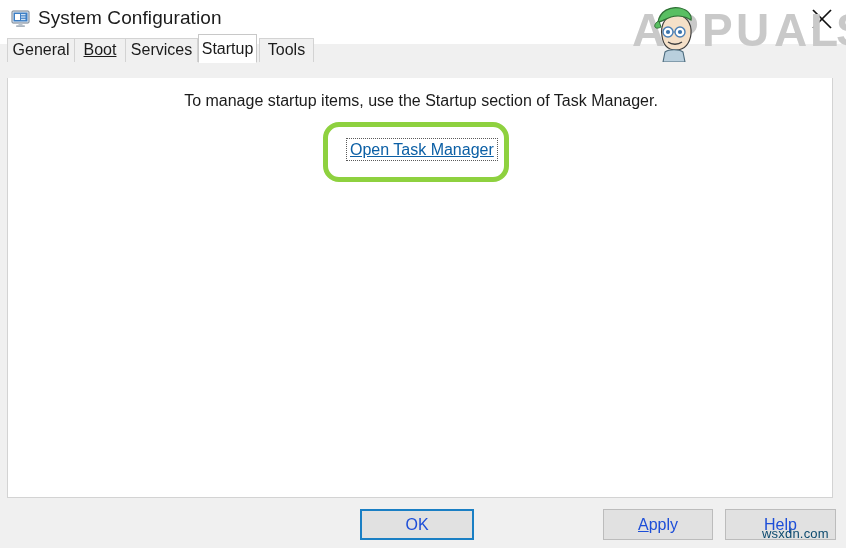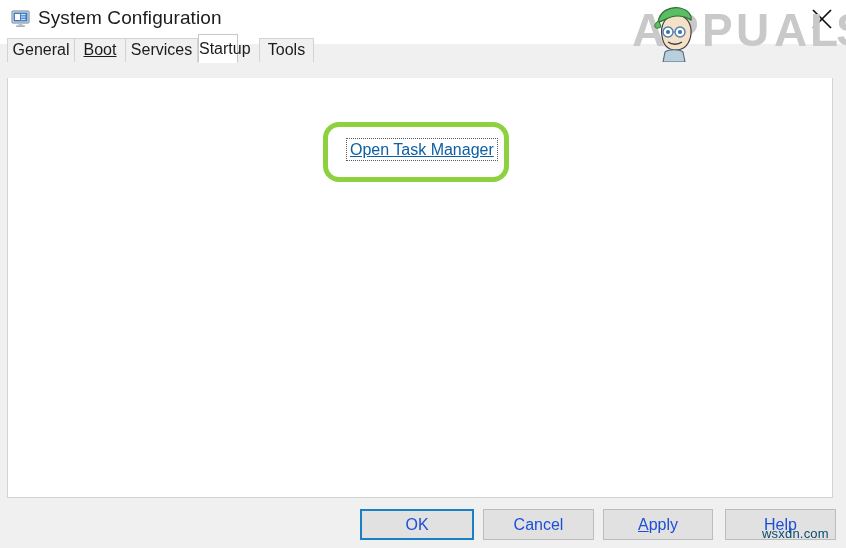--- a/index.html
+++ b/index.html
@@ -187,35 +187,35 @@
         <line x1="2" y1="2" x2="20" y2="20" stroke="#111111" stroke-width="1.7"></line>
         <line x1="20" y1="2" x2="2" y2="20" stroke="#111111" stroke-width="1.7"></line>
       </svg>
     </div>
   </div>
 
   <div class="tabstrip">
     <div class="tab" style="left:0px;width:68px;">General</div>
     <div class="tab" style="left:67px;width:52px;text-decoration:underline;">Boot</div>
     <div class="tab" style="left:118px;width:73px;">Services</div>
-    <div class="tab active" style="left:191px;width:40px;">Startup</div>
+    <div class="tab active" style="left:191px;width:59px;">Startup</div>
     <div class="tab" style="left:252px;width:55px;">Tools</div>
   </div>
 
   <div class="panel">
+    <div class="panel-notice">To manage startup items, use the Startup section of Task Manager.</div>
     <div class="link-wrap">
       <span class="link">Open Task Manager</span>
     </div>
   </div>
 
   <div class="annot"></div>
 
   <div class="btnrow">
     <div class="btn default" style="left:360px;top:509px;width:114px;">OK</div>
-    <div class="btn" style="left:483px;top:509px;width:111px;">Cancel</div>
     <div class="btn" style="left:603px;top:509px;width:110px;"><u>A</u><span>pply</span></div>
     <div class="btn" style="left:725px;top:509px;width:111px;">Help</div>
   </div>
 
   <div class="wm-logo">
     <svg width="214" height="60" viewBox="0 0 214 60">
       <g fill="#c9c9c9" font-family="Liberation Sans, sans-serif" font-size="46" font-weight="bold" letter-spacing="2">
         <text x="0" y="44">A</text>
         <text x="36" y="44">P</text>
         <text x="70" y="44">P</text>

